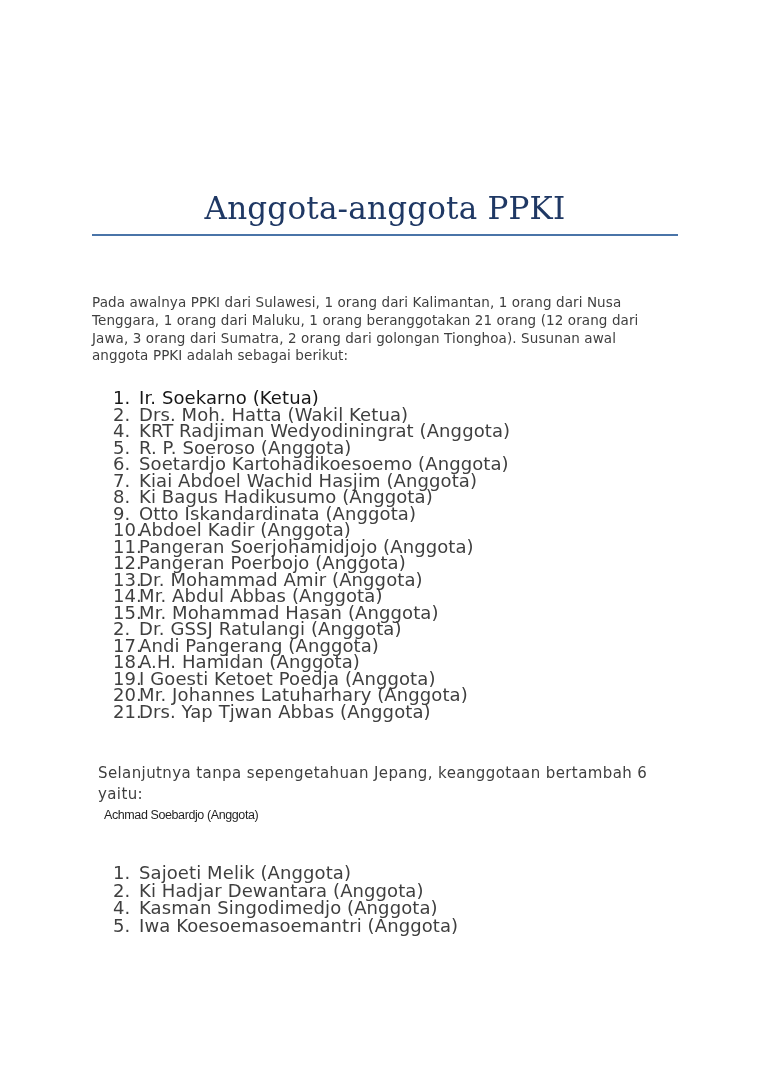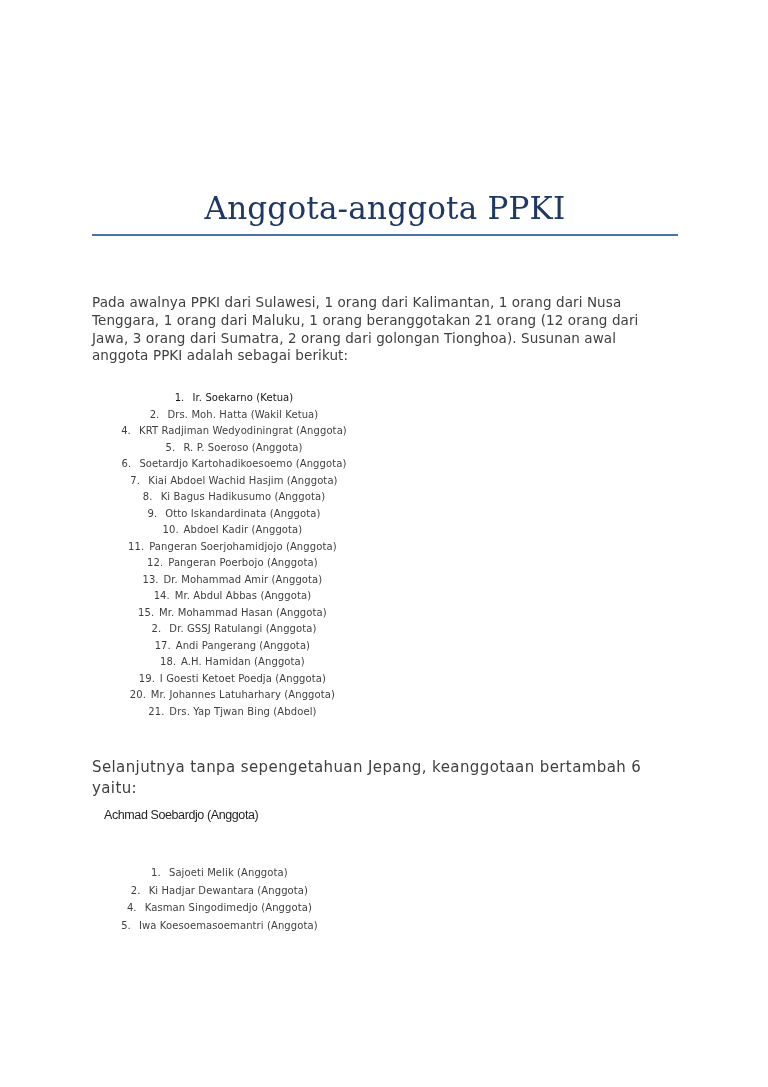--- a/index.html
+++ b/index.html
@@ -46,24 +46,23 @@
     line-height: 17.8px;
     letter-spacing: 0.1px;
     white-space: pre-line;
     color: var(--body-text, #3f3f3f);
   }
   .list {
     position: absolute;
     left: 113px;
     margin: 0;
     padding: 0;
-    font-size: 10px;
+    font-size: 18px;
     letter-spacing: 0.1px;
     color: var(--body-text, #3f3f3f);
-    text-align: center;
   }
   .list .row {
     white-space: nowrap;
   }
   .list .num {
     display: inline-block;
     width: 26px;
   }
   .list-initial {
     top: 390px;
@@ -78,21 +77,21 @@
     top: 864px;
   }
   .list-added .row {
     line-height: 17.6px;
   }
   .addendum {
     position: absolute;
     top: 757px;
     left: 92px;
     width: 660px;
-    margin: 0;
+    margin: 6px;
     font-size: 15px;
     line-height: 20.5px;
     letter-spacing: 0.4px;
     white-space: pre-line;
     color: var(--body-text, #3f3f3f);
   }
   .note {
     position: absolute;
     top: 796px;
     left: 92px;
@@ -128,21 +127,21 @@
       <div class="row"><span class="num">11.</span><span class="txt">Pangeran Soerjohamidjojo (Anggota)</span></div>
       <div class="row"><span class="num">12.</span><span class="txt">Pangeran Poerbojo (Anggota)</span></div>
       <div class="row"><span class="num">13.</span><span class="txt">Dr. Mohammad Amir (Anggota)</span></div>
       <div class="row"><span class="num">14.</span><span class="txt">Mr. Abdul Abbas (Anggota)</span></div>
       <div class="row"><span class="num">15.</span><span class="txt">Mr. Mohammad Hasan (Anggota)</span></div>
       <div class="row"><span class="num">2.</span><span class="txt">Dr. GSSJ Ratulangi (Anggota)</span></div>
       <div class="row"><span class="num">17.</span><span class="txt">Andi Pangerang (Anggota)</span></div>
       <div class="row"><span class="num">18.</span><span class="txt">A.H. Hamidan (Anggota)</span></div>
       <div class="row"><span class="num">19.</span><span class="txt">I Goesti Ketoet Poedja (Anggota)</span></div>
       <div class="row"><span class="num">20.</span><span class="txt">Mr. Johannes Latuharhary (Anggota)</span></div>
-      <div class="row"><span class="num">21.</span><span class="txt">Drs. Yap Tjwan Bing (Abdoel)</span></div>
+      <div class="row"><span class="num">21.</span><span class="txt">Drs. Yap Tjwan Abbas (Anggota)</span></div>
     </div>
 
   <p class="addendum">Selanjutnya tanpa sepengetahuan Jepang, keanggotaan bertambah 6
 yaitu:</p>
 
   <p class="note">Achmad Soebardjo (Anggota)</p>
 
   <div class="list list-added">
       <div class="row"><span class="num">1.</span><span class="txt">Sajoeti Melik (Anggota)</span></div>
       <div class="row"><span class="num">2.</span><span class="txt">Ki Hadjar Dewantara (Anggota)</span></div>

